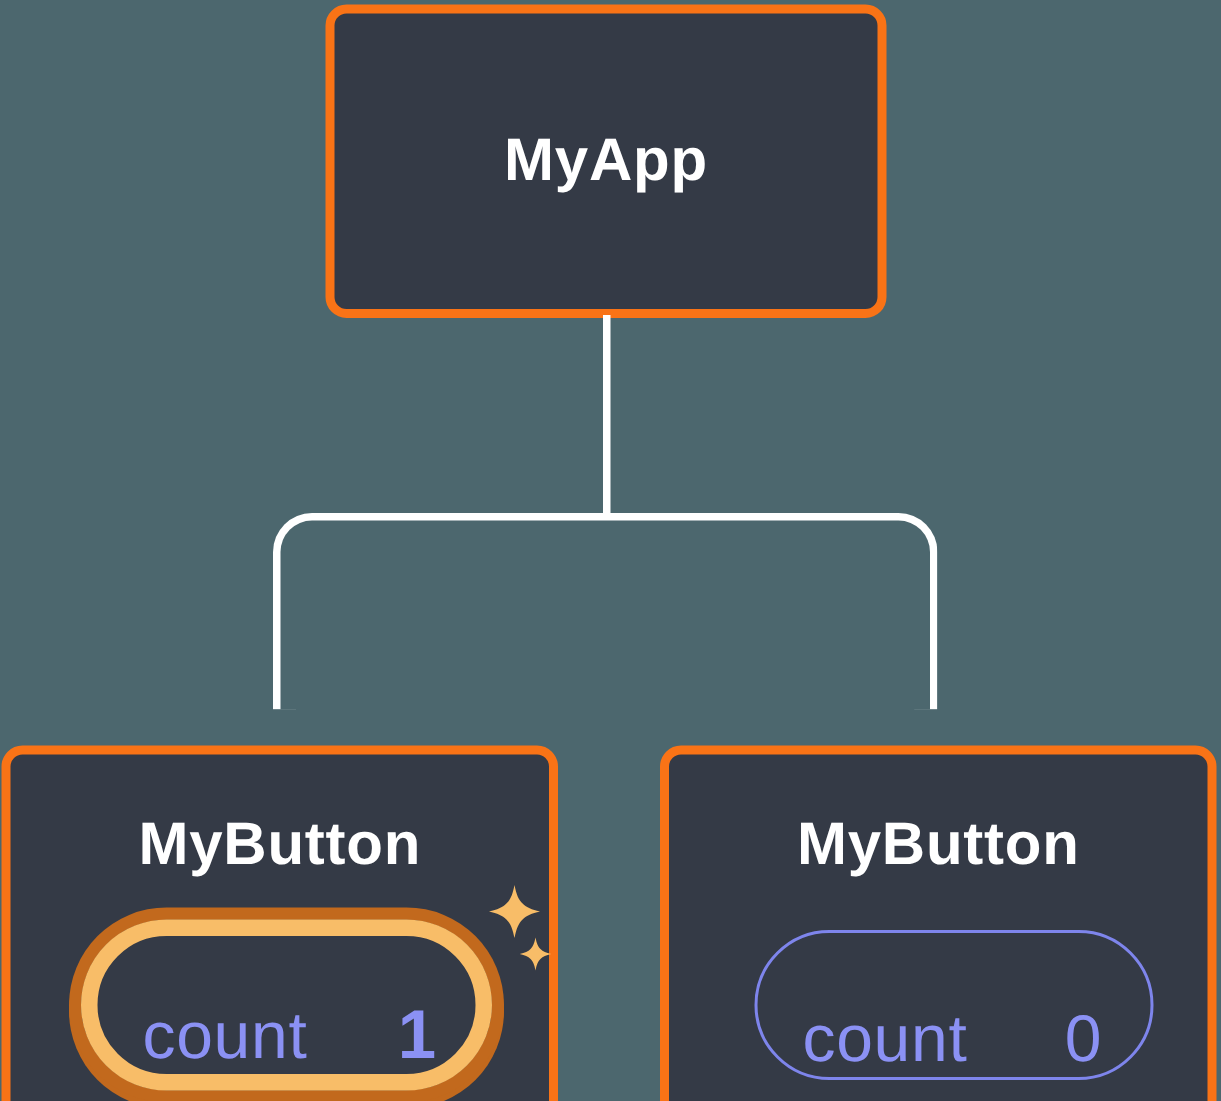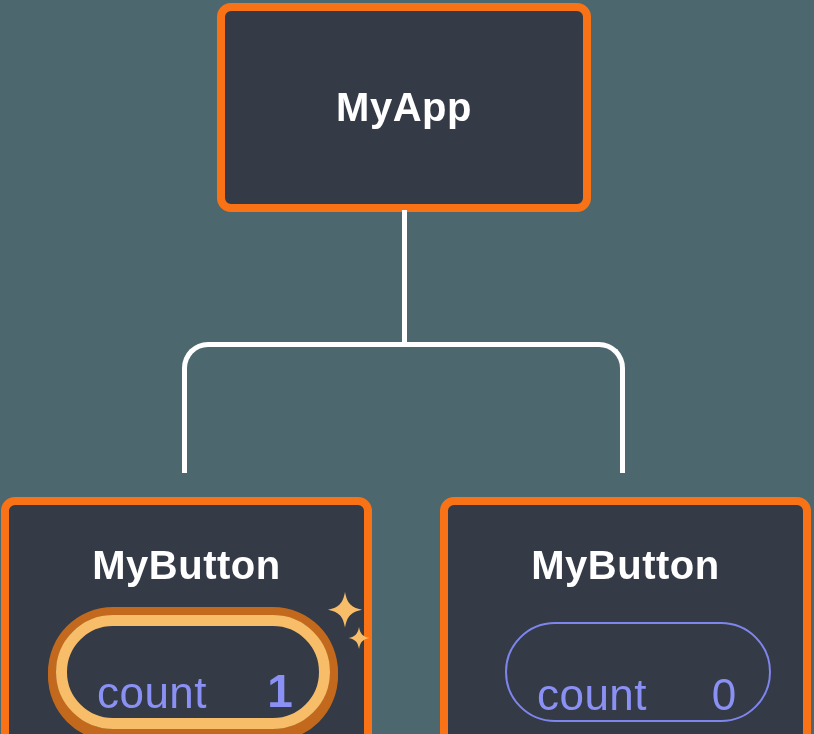--- a/index.html
+++ b/index.html
@@ -11,21 +11,21 @@
   .canvas {
     position: relative;
     width: 814px;
     height: 734px;
     background: #4C676E;
     overflow: hidden;
   }
   .node {
     position: absolute;
     background: #343A46;
-    border: 8px solid #f97316;
+    border: 6px solid #f97316;
     border-radius: 14px;
     box-sizing: border-box;
   }
   .node-app {
     left: 217px; top: 3px;
     width: 374px; height: 209px;
     display: flex;
     align-items: center;
     justify-content: center;
   }

